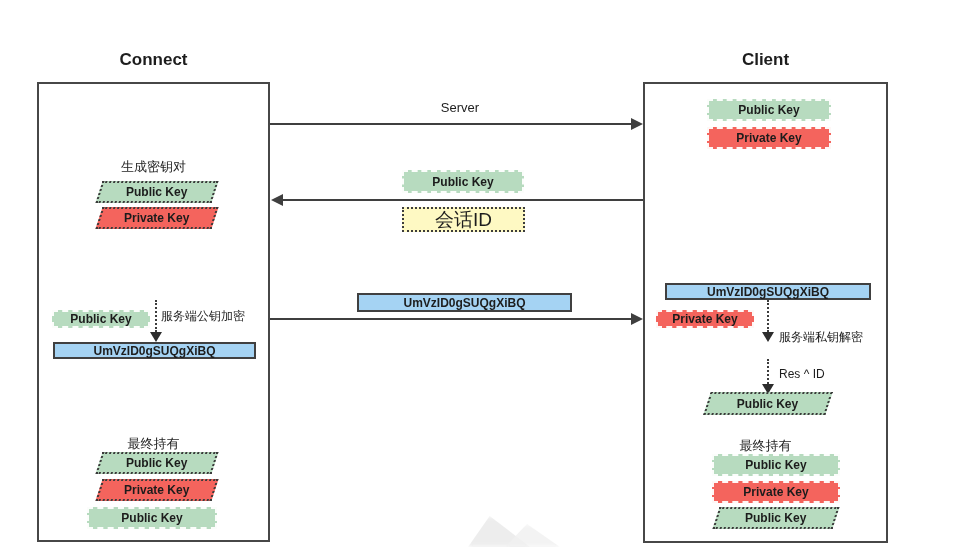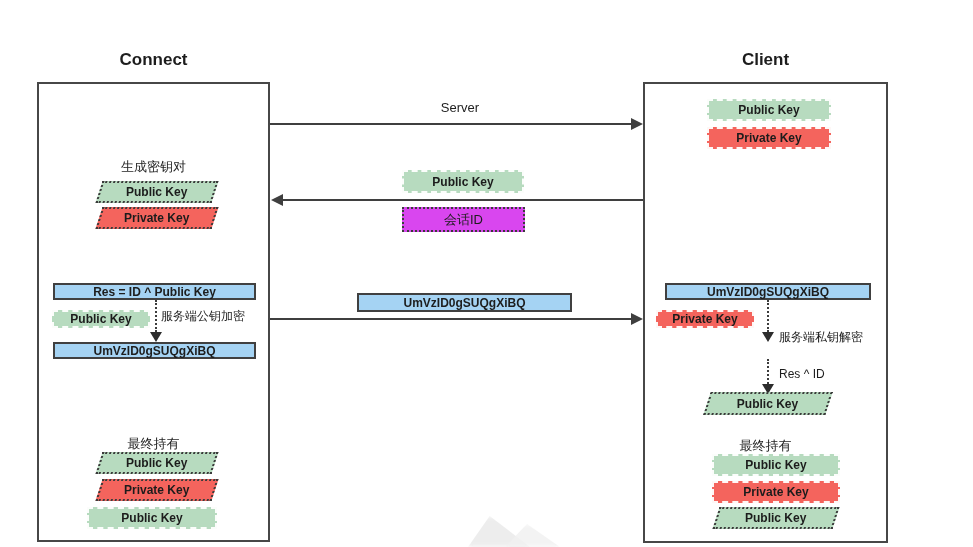--- a/index.html
+++ b/index.html
@@ -14,21 +14,21 @@
 
   .cn-label{font-size:13px;}
   .note{font-size:12px;white-space:nowrap;}
 
   .chip{font-size:12px;font-weight:600;color:#1c1c1c;}
   .green{background:#b7dbbf;}
   .red{background:#f4645d;}
   .rect-key{border:2px dashed rgba(255,255,255,0.95);}
   .para{border:2px dotted #3c3c3c;transform:skewX(-18deg);}
   .para>span{transform:skewX(18deg);display:block;}
-  .session{background:#d946ef;border:2px dotted #3c3c3c;font-size:13px;}
+  .session{background:#fef9c3;border:2px dotted #3c3c3c;font-size:19px;}
 
   .bluebox{background:#a5d3f3;border:2px solid #404040;font-size:12px;font-weight:700;}
 
   .hline{height:2px;background:#3f3f3f;}
   .arrow-right{width:0;height:0;border-top:6px solid transparent;border-bottom:6px solid transparent;border-left:12px solid #3f3f3f;}
   .arrow-left{width:0;height:0;border-top:6px solid transparent;border-bottom:6px solid transparent;border-right:12px solid #3f3f3f;}
   .vdots{width:0;border-left:2px dotted #3c3c3c;}
   .arrow-down{width:0;height:0;border-left:6px solid transparent;border-right:6px solid transparent;border-top:10px solid #2d2d2d;}
 
   .wm{background:#e9e9e9;filter:blur(2px);opacity:.8;}
@@ -68,23 +68,20 @@
 
   <div class="abs ctr cn-label" style="left:37px;top:158px;width:233px;">生成密钥对</div>
 
   <div class="abs ctr chip para green" style="left:99px;top:181px;width:116px;height:22px;">
     <span>Public Key</span>
   </div>
   <div class="abs ctr chip para red" style="left:99px;top:207px;width:116px;height:22px;">
     <span>Private Key</span>
   </div>
 
-  <div class="abs ctr bluebox" style="left:53px;top:283px;width:203px;height:17px;">
-    <span>Res = ID ^ Public Key</span>
-  </div>
 
   <div class="abs vdots" style="left:155px;top:300px;height:32px;"></div>
   <div class="abs arrow-down" style="left:150px;top:332px;"></div>
 
   <div class="abs ctr chip green rect-key" style="left:52px;top:310px;width:98px;height:18px;">
     <span>Public Key</span>
   </div>
   <div class="abs note" style="left:161px;top:308px;">服务端公钥加密</div>
 
   <div class="abs ctr bluebox" style="left:53px;top:342px;width:203px;height:17px;">

